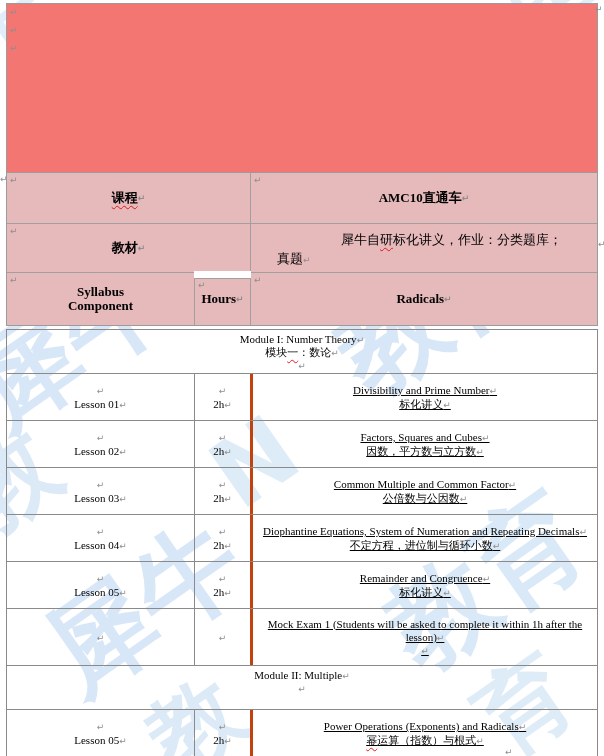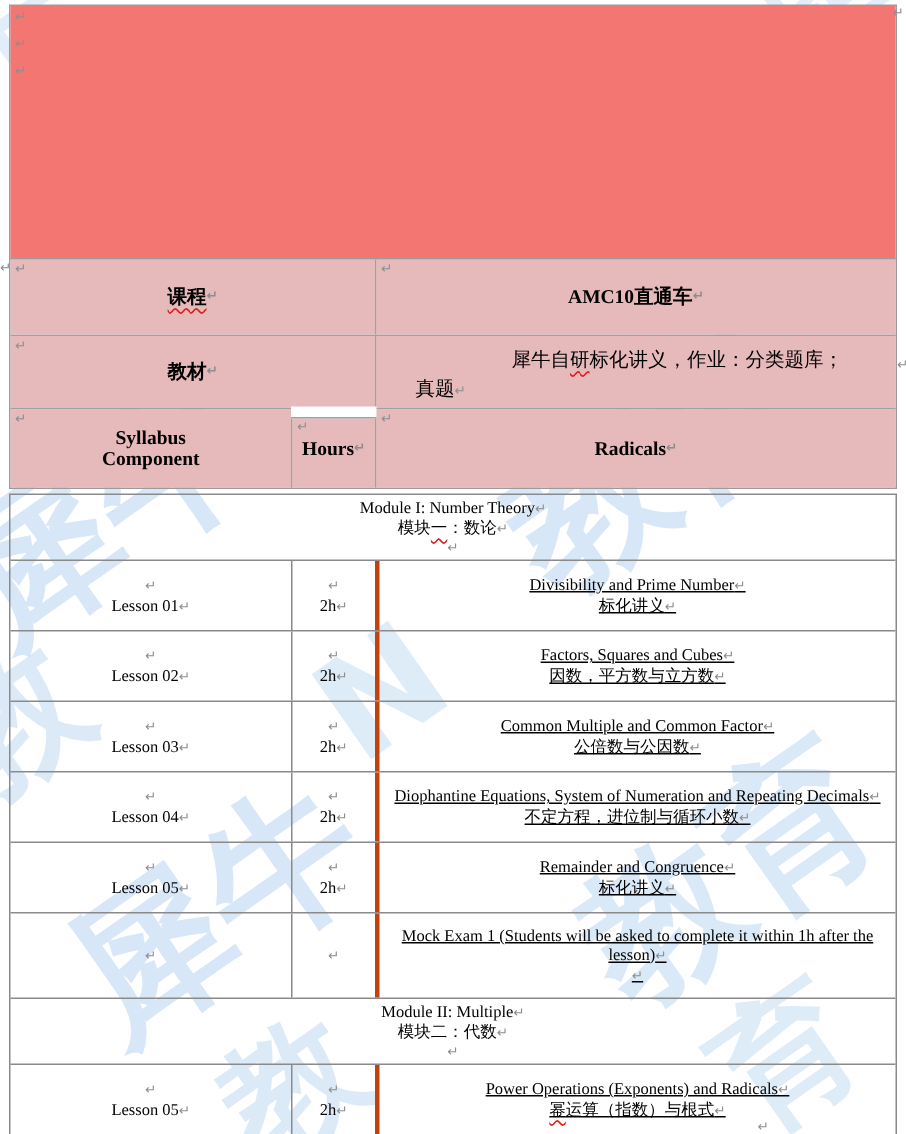--- a/index.html
+++ b/index.html
@@ -251,21 +251,20 @@
     <div class="bcell c2">
       <div class="line"><span class="pm">↵</span></div>
     </div>
     <div class="bcell c3">
       <div class="line en"><span class="txt">Mock Exam 1 (Students will be asked to complete it within 1h after the lesson)</span><span class="pm">↵</span></div>
       <div class="line"><span class="pm">↵</span></div>
     </div>
   </div>
       <div class="brow module">
     <div class="mline"><span class="txt">Module II: Multiple</span><span class="pm">↵</span></div>
-    <div class="mline"><span class="txt">模块二：代数</span><span class="pm">↵</span></div>
     <div class="mline"><span class="pm">↵</span></div>
   </div>
       <div class="brow lesson">
     <div class="bcell c1">
       <div class="line"><span class="pm">↵</span></div>
       <div class="line"><span class="txt">Lesson 05</span><span class="pm">↵</span></div>
     </div>
     <div class="bcell c2">
       <div class="line"><span class="pm">↵</span></div>
       <div class="line"><span class="txt">2h</span><span class="pm">↵</span></div>

